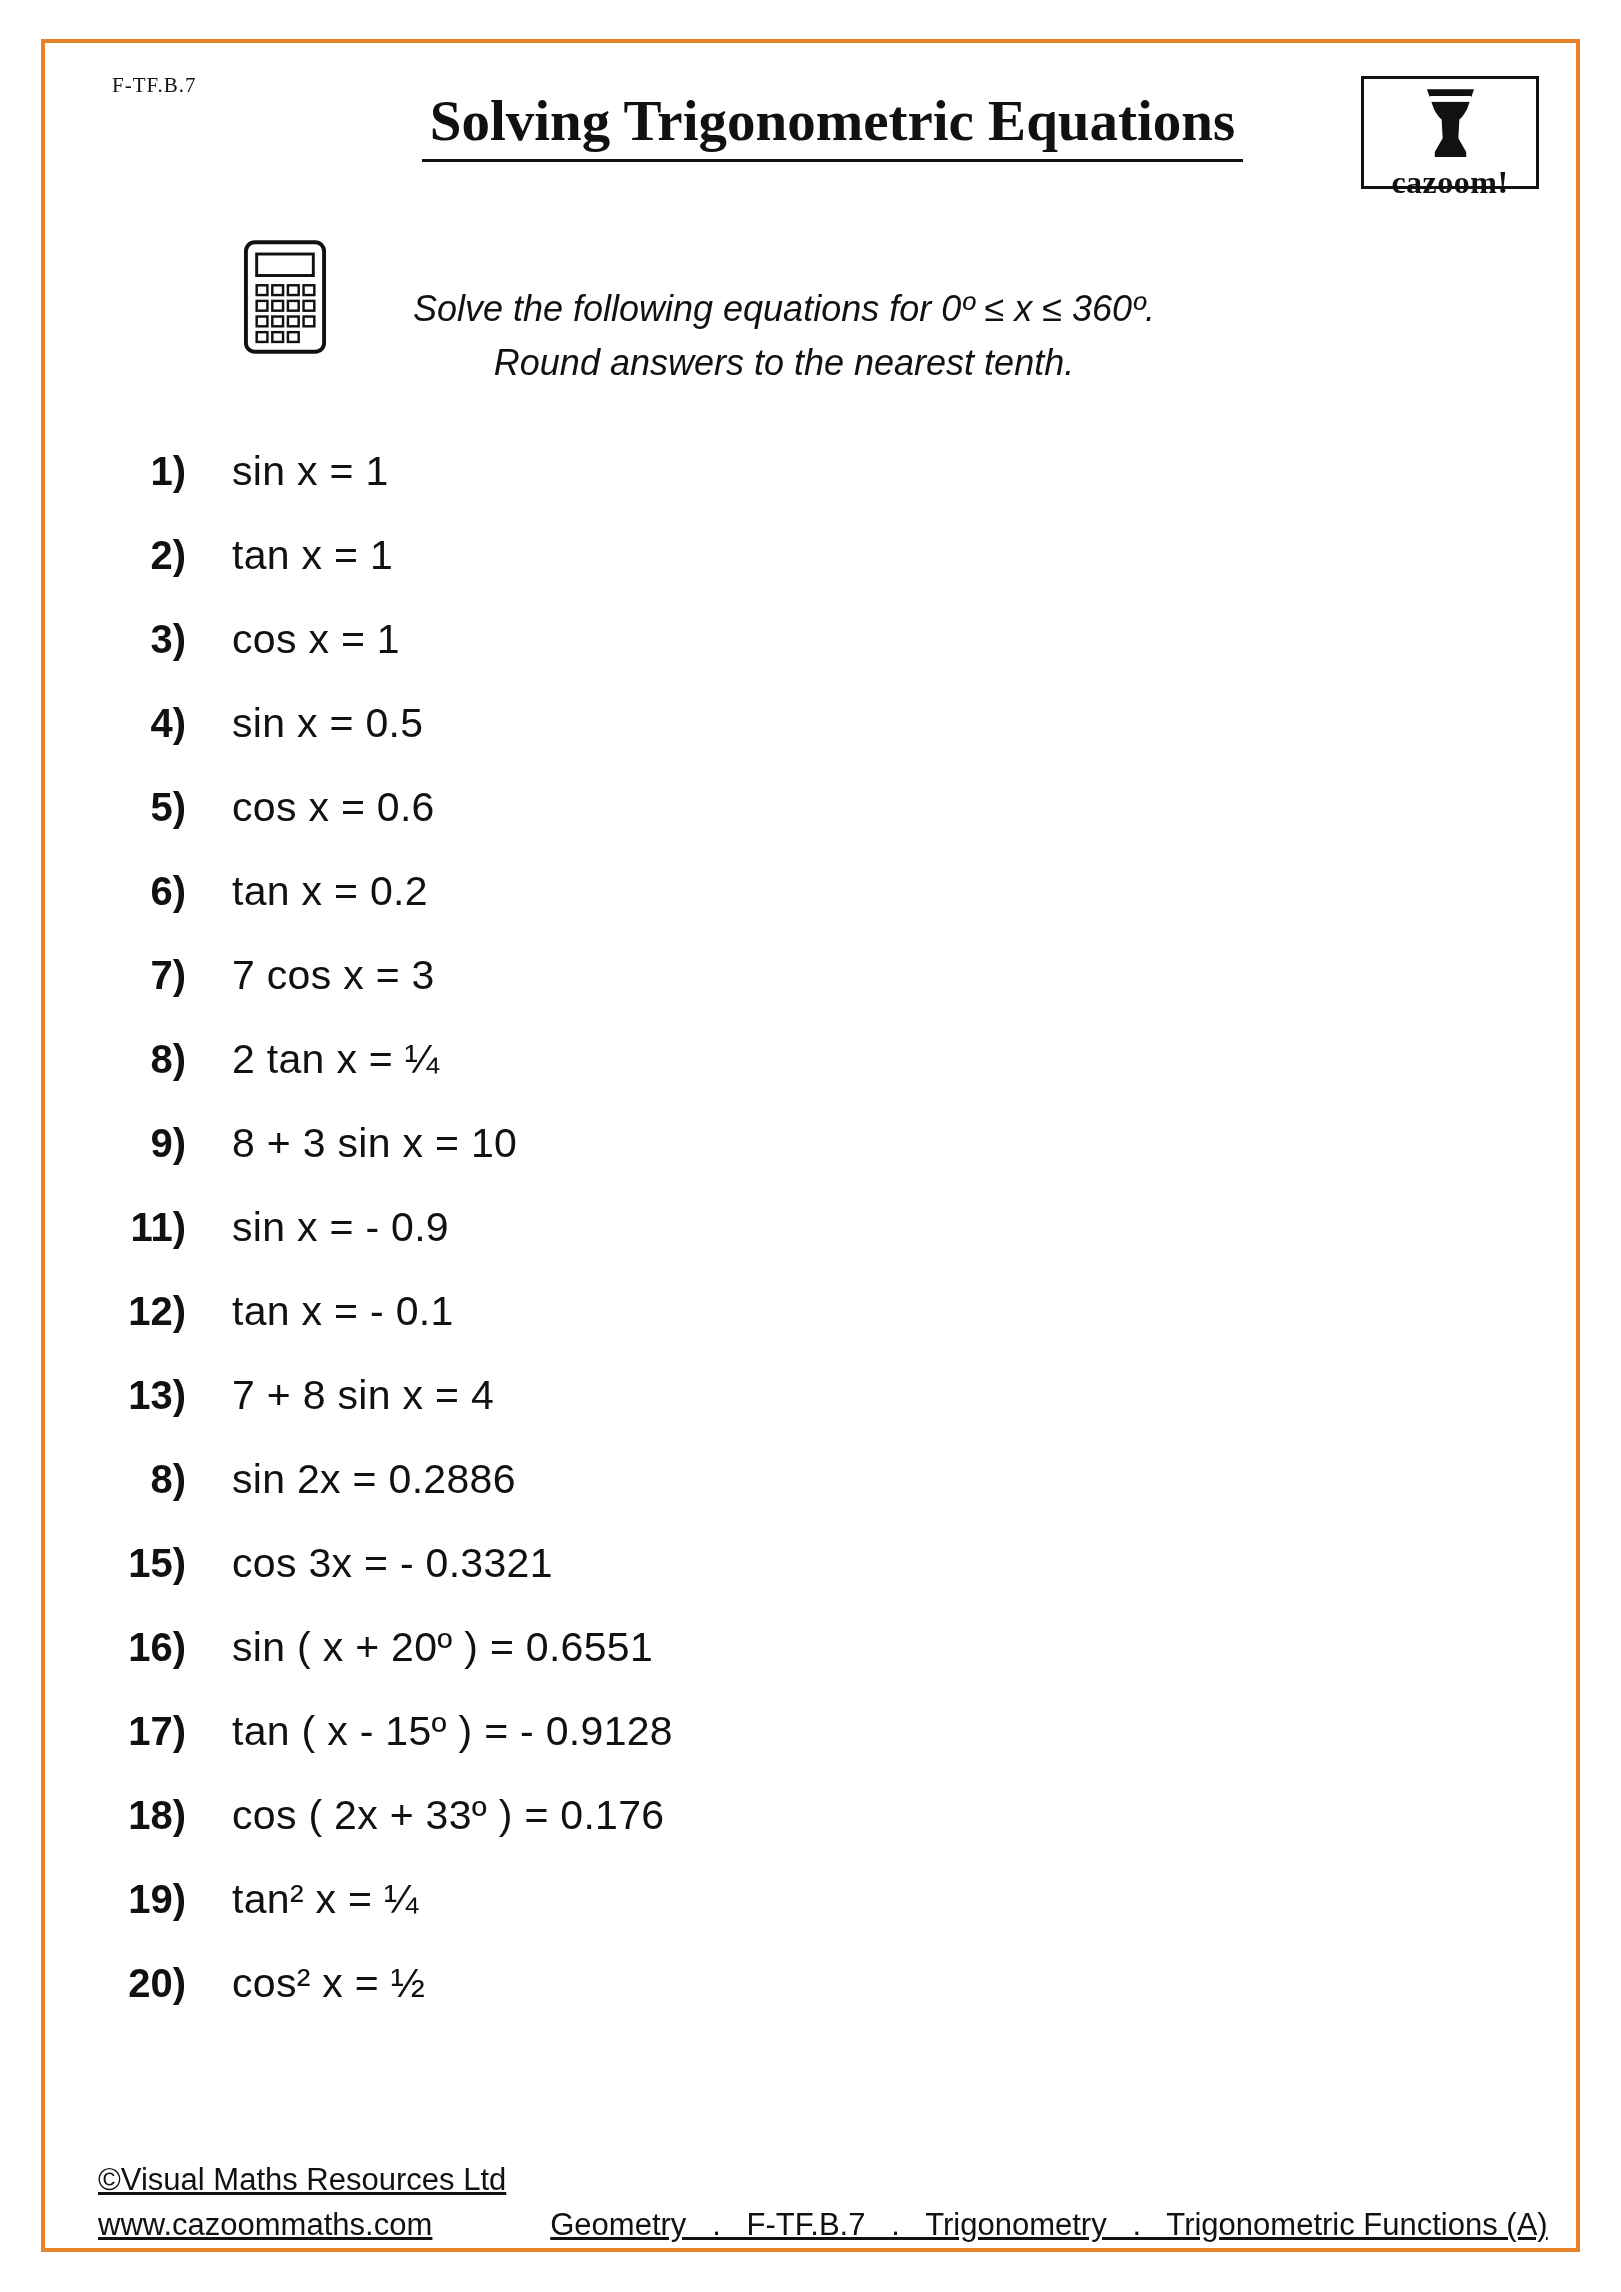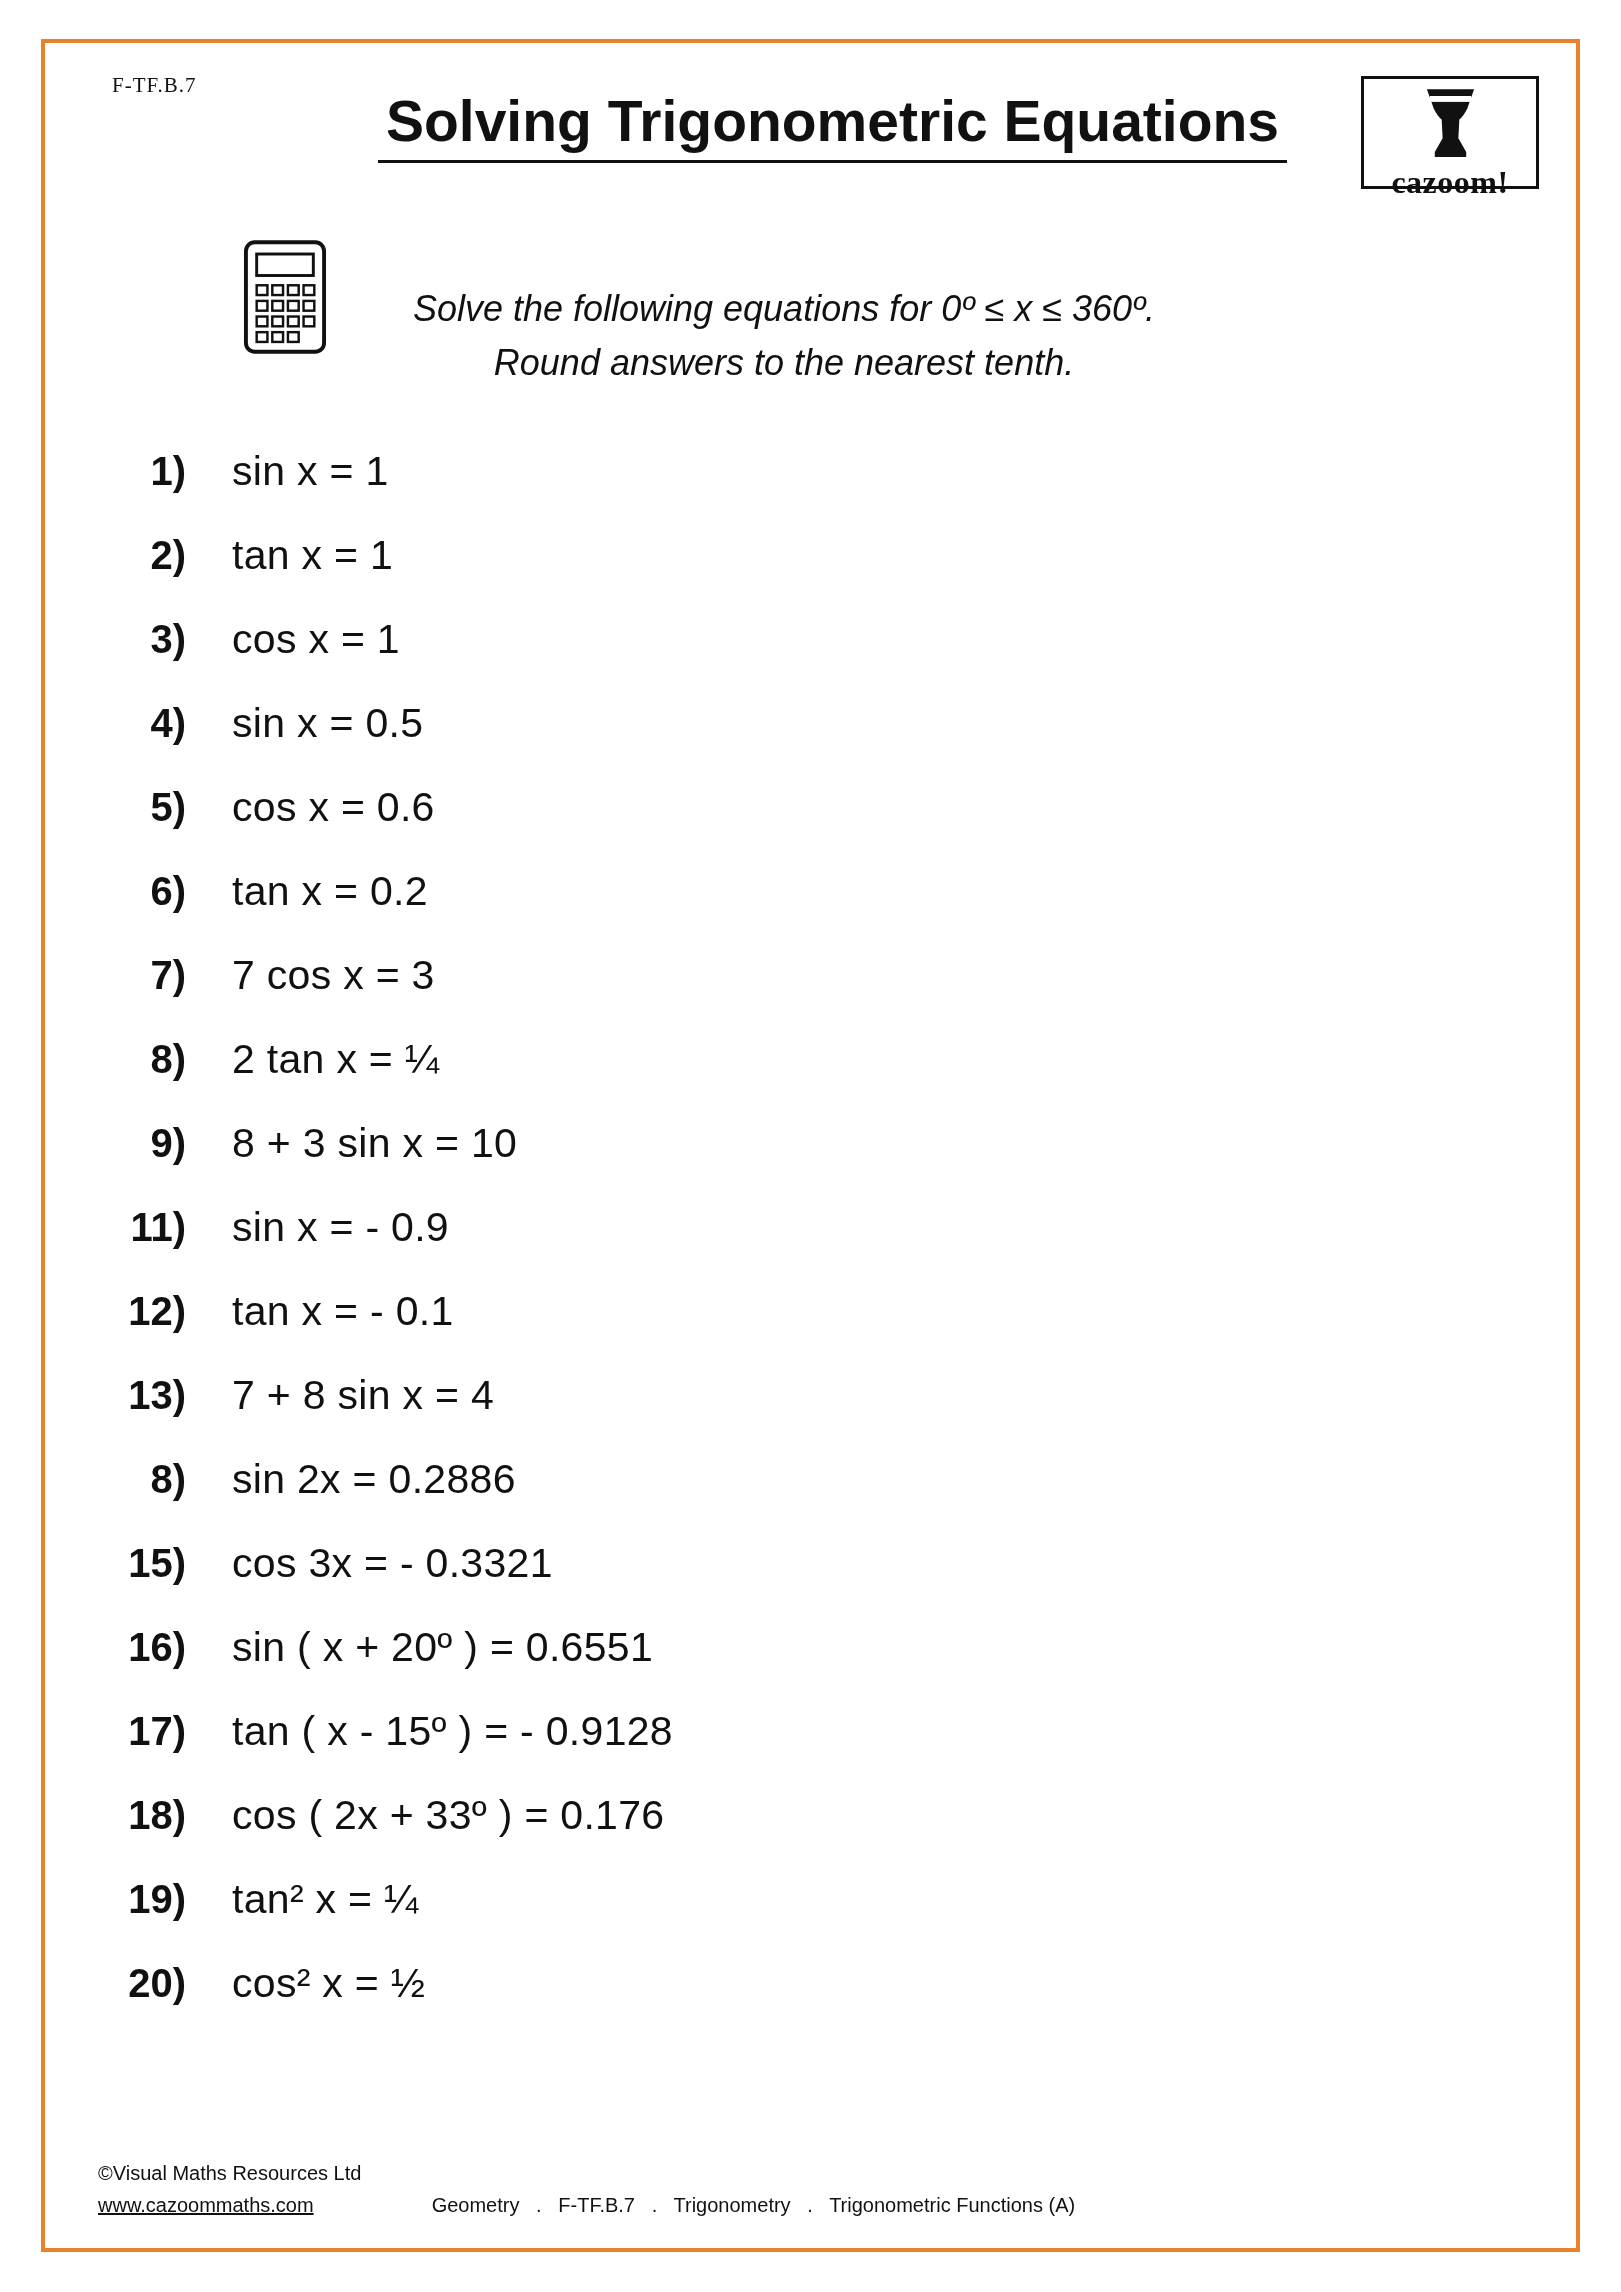--- a/index.html
+++ b/index.html
@@ -12,21 +12,21 @@
   .frame {
     position:absolute; left:41px; top:39px; right:41px; bottom:41px;
     border:4.9px solid #E8822B; background:#fff;
   }
   .code {
     position:absolute; left:112px; top:73px;
     font-family:"Liberation Serif", serif; font-size:21px; letter-spacing:1px;
   }
   .title-wrap { position:absolute; left:0; right:0; top:88px; text-align:center; }
   .title-wrap span {
-    display:inline-block; font-family:Liberation Sans, sans-serif; font-weight:bold;
+    display:inline-block; font-family:Liberation Serif, serif; font-weight:bold;
     font-size:57px; border-bottom:3.9px solid #111; padding:0 7.8px 5.9px;margin-left:44px;
   }
   .logo {
     position:absolute; right:82px; top:76px; width:178px; height:113px;
     border:3.9px solid #111; background:#fff;
     display:flex; flex-direction:column; align-items:center;
     justify-content:space-between; padding:7.8px 3.9px 2px;
   }
   .logo-text {
     font-family:"Liberation Serif", serif; font-weight:bold; font-size:32px;
@@ -35,21 +35,21 @@
   .calc { position:absolute; left:243px; top:239px; }
   .instructions {
     position:absolute; left:294px; top:282px; width:980px; text-align:center;
     font-family:Liberation Sans, sans-serif; font-style:italic;
     font-size:36px; line-height:1.5;
   }
   .problems { position:absolute; left:98px; top:429px; right:88px; }
   .row { display:flex; align-items:center; height:84px; }
   .num { width:88px; text-align:right; font-weight:bold; font-size:40px; flex:none; }
   .eq { margin-left:46px; font-size:41px; letter-spacing:0.3px;text-align:center; }
-  .footer { position:absolute; left:98px; right:93px; top:2162px; font-size:20px; }
+  .footer { position:absolute; left:98px; right:93px; top:2162px; font-size:31px;text-decoration:underline; }
   .footer-line2 { display:flex; align-items:flex-start; margin-top:8.8px; }
   .link { text-decoration:underline; color:#111; cursor:pointer; }
   .crumb { white-space:pre; margin-left:118px; }
 </style>
 </head>
 <body>
 
 <div class="frame"></div>
 
 <div class="code">F-TF.B.7</div>

